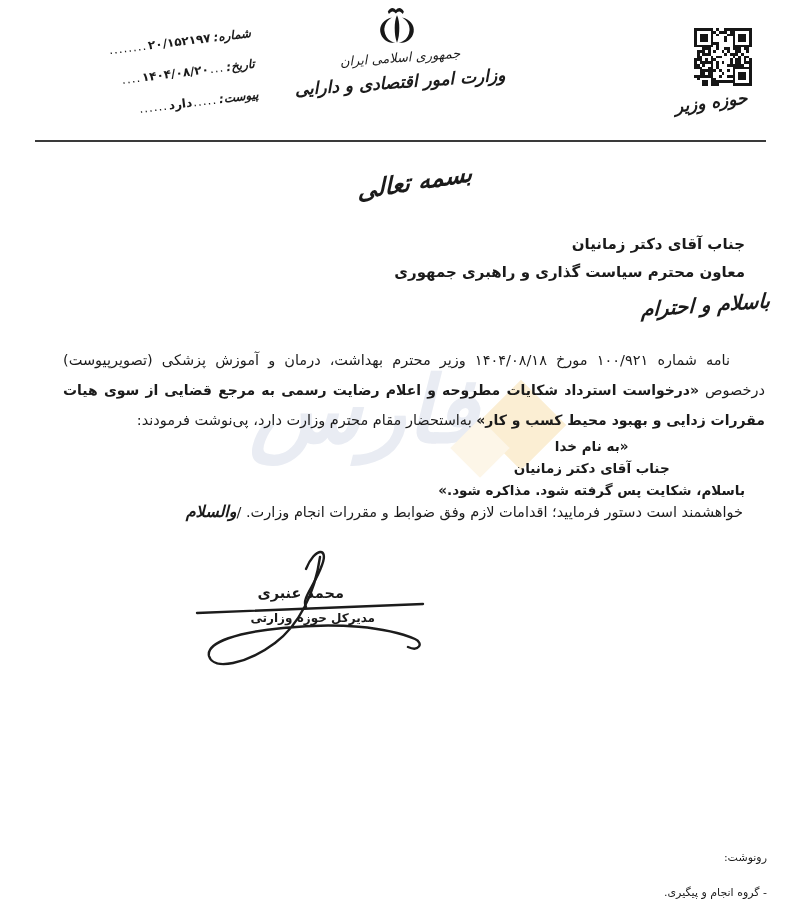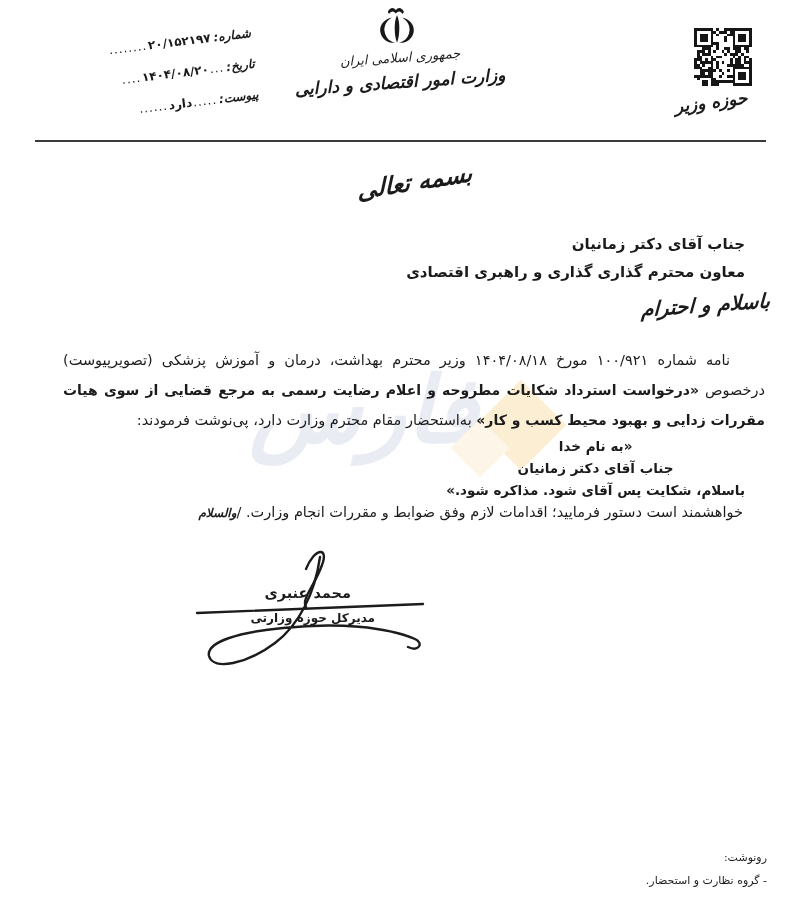--- a/index.html
+++ b/index.html
@@ -41,29 +41,29 @@
   .salutation{right:32px;top:293px;font-size:20px;font-weight:bold;font-style:italic;
     transform:rotate(-4deg) skewX(-6deg);letter-spacing:-1px;z-index:2;}
   
   .body-par{left:63px;top:330px;width:702px;font-size:14.5px;line-height:30px;
     text-align:justify;text-indent:35px;z-index:2;}
   .body-par b{font-size:14px;}
   .quote{right:57px;top:435px;text-align:center;z-index:2;}
   .quote div{font-size:13.5px;font-weight:bold;line-height:22px;}
   .request{left:63px;top:483px;width:702px;font-size:14.5px;line-height:28px;
     text-indent:22px;z-index:2;}
-  .closing-hand{font-weight:bold;font-style:italic;font-size:12px;letter-spacing:-1px;}
+  .closing-hand{font-weight:bold;font-style:italic;font-size:16px;letter-spacing:-1px;}
   
   .sig-block{left:185px;top:545px;width:260px;height:135px;z-index:2;}
-  .sig-name{position:absolute;right:94px;top:40px;font-size:14.5px;font-weight:bold;white-space:nowrap;}
+  .sig-name{position:absolute;right:101px;top:40px;font-size:14.5px;font-weight:bold;white-space:nowrap;}
   .sig-title{position:absolute;right:70px;top:66px;font-size:12px;font-weight:bold;white-space:nowrap;}
   .sig-svg{position:absolute;left:0;top:0;}
   
   .footer{right:35px;top:849px;text-align:right;font-size:11px;line-height:17.5px;z-index:2;}
-  .footer .f-label{margin-bottom:5px;}
+  .footer .f-label{margin-bottom:17px;}
   
   .watermark{left:228px;top:375px;width:345px;height:120px;z-index:1;pointer-events:none;}
   .wm-text{position:absolute;right:95px;top:-18px;font-size:92px;font-weight:bold;
     color:#e9ecf3;letter-spacing:-4px;font-style:italic;}
   .wm-diamond{position:absolute;width:64px;height:64px;background:#fbeed3;
     right:20px;top:18px;transform:rotate(45deg);}
   .wm-diamond2{position:absolute;width:42px;height:42px;background:#fdf6e8;
     right:72px;top:52px;transform:rotate(45deg);}
 </style>
 </head>
@@ -555,45 +555,45 @@
       <i class=""></i>
     </div>
   <div class="abs office">حوزه وزیر</div>
 
   <div class="abs rule"></div>
 
   <div class="abs besmele">بسمه تعالی</div>
 
   <div class="abs recipient">
     <div>جناب آقای دکتر زمانیان</div>
-    <div>معاون محترم گذاری گذاری و راهبری اقتصادی</div>
+    <div>معاون محترم سیاست گذاری و راهبری جمهوری</div>
   </div>
 
   <div class="abs salutation">باسلام و احترام</div>
 
   <p class="abs body-par"><span>نامه شماره ۱۰۰/۹۲۱ مورخ ۱۴۰۴/۰۸/۱۸ وزیر محترم بهداشت، درمان و آموزش پزشکی (تصویرپیوست) درخصوص </span><b>«درخواست استرداد شکایات مطروحه و اعلام رضایت رسمی به مرجع قضایی از سوی هیات مقررات زدایی و بهبود محیط کسب و کار»</b><span> به‌استحضار مقام محترم وزارت دارد، پی‌نوشت فرمودند:</span></p>
 
   <div class="abs quote">
     <div>«به نام خدا</div>
     <div>جناب آقای دکتر زمانیان</div>
-    <div>باسلام، شکایت پس آقای شود. مذاکره شود.»</div>
+    <div>باسلام، شکایت پس گرفته شود. مذاکره شود.»</div>
   </div>
 
   <p class="abs request"><span>خواهشمند است دستور فرمایید؛ اقدامات لازم وفق ضوابط و مقررات انجام وزارت. /</span><span class="closing-hand">والسلام</span></p>
 
   <div class="abs sig-block">
     <svg class="sig-svg" width="250" height="135" viewBox="0 0 250 135">
       <g fill="none" stroke="#1c1c1c" stroke-width="2.4" stroke-linecap="round">
         <path d="M121 24 C130 2 144 2 137 20 C130 40 116 54 121 62"></path>
         <path d="M135 12 C130 48 114 80 90 98 C62 119 28 126 24 111 C21 97 54 87 98 83 C152 77 202 82 230 94 C239 98 234 107 223 102"></path>
         <path d="M12 68 L238 59"></path>
       </g>
     </svg>
     <div class="sig-name">محمد عنبری</div>
     <div class="sig-title">مدیرکل حوزه وزارتی</div>
   </div>
 
   <div class="abs footer">
     <div class="f-label">رونوشت:</div>
-    <div>- گروه نظارت و استحضار.</div>
+    <div>- گروه انجام و پیگیری.</div>
   </div>
 
 </div>
 
 </body></html>

